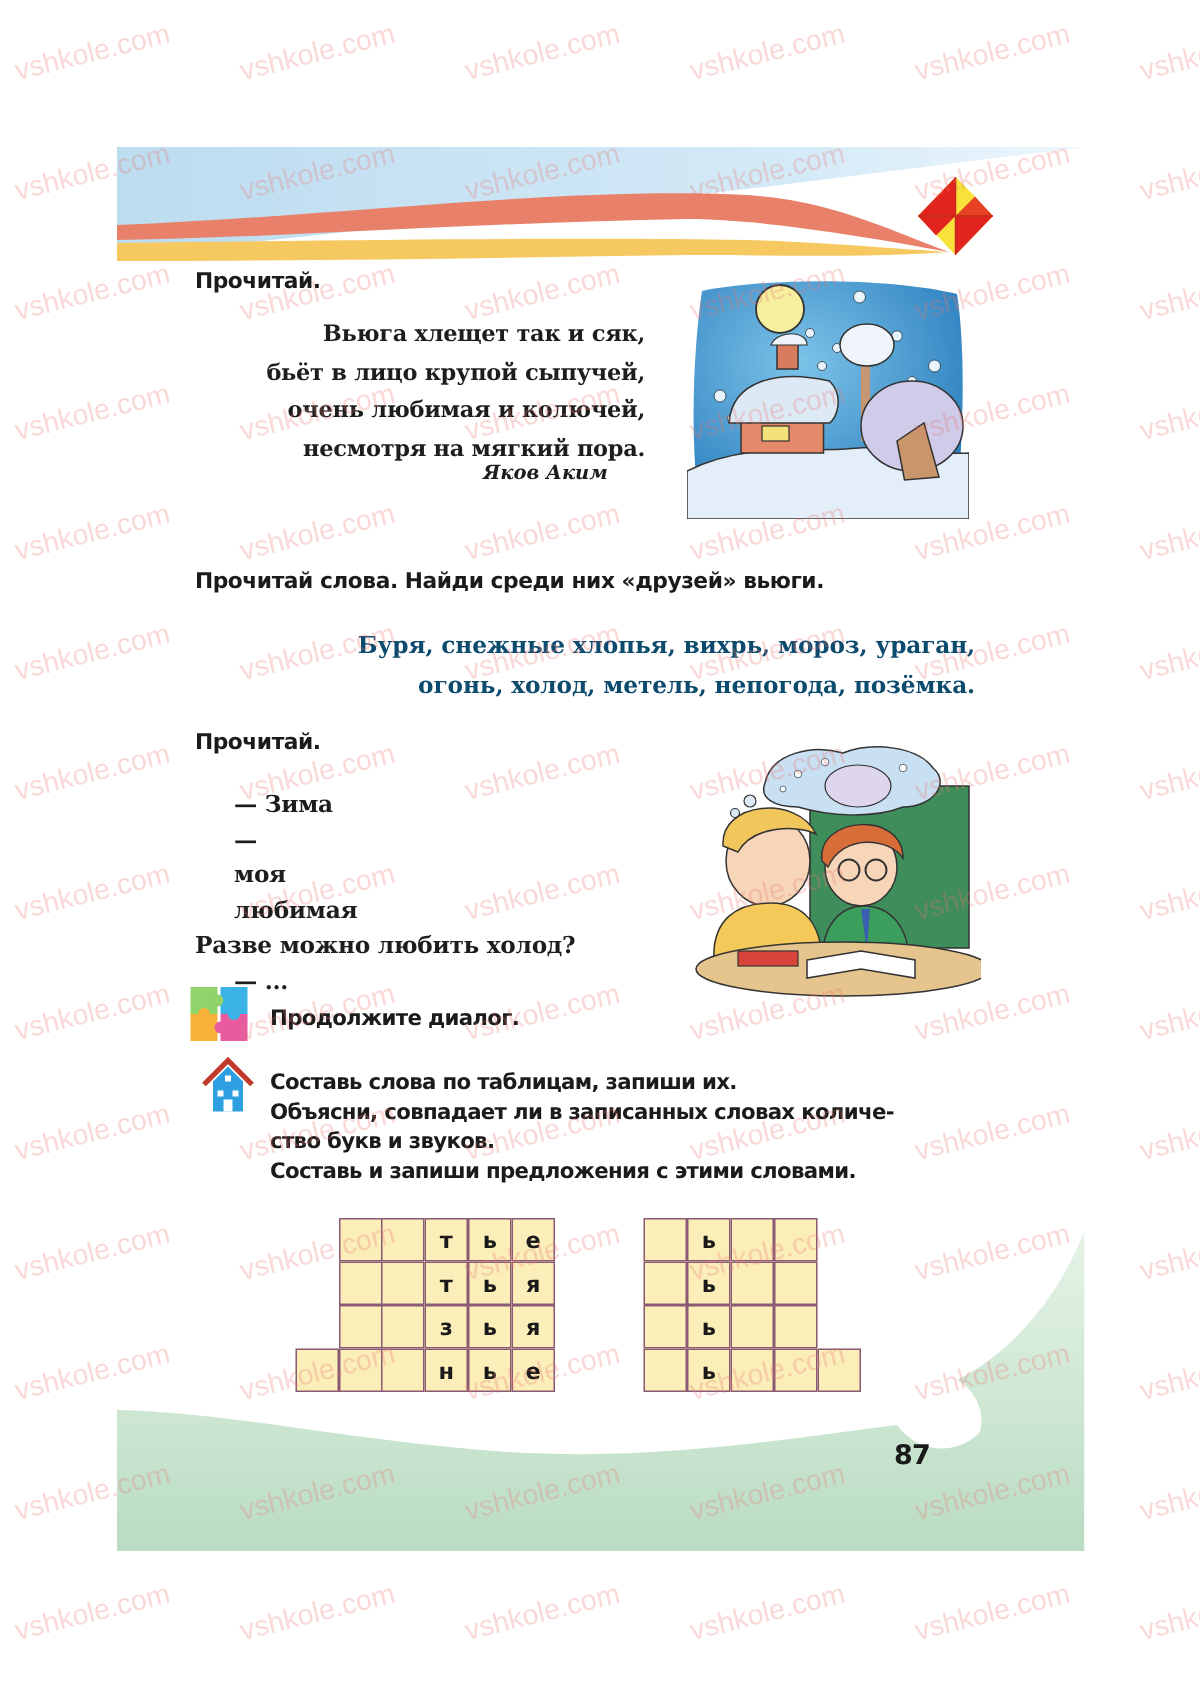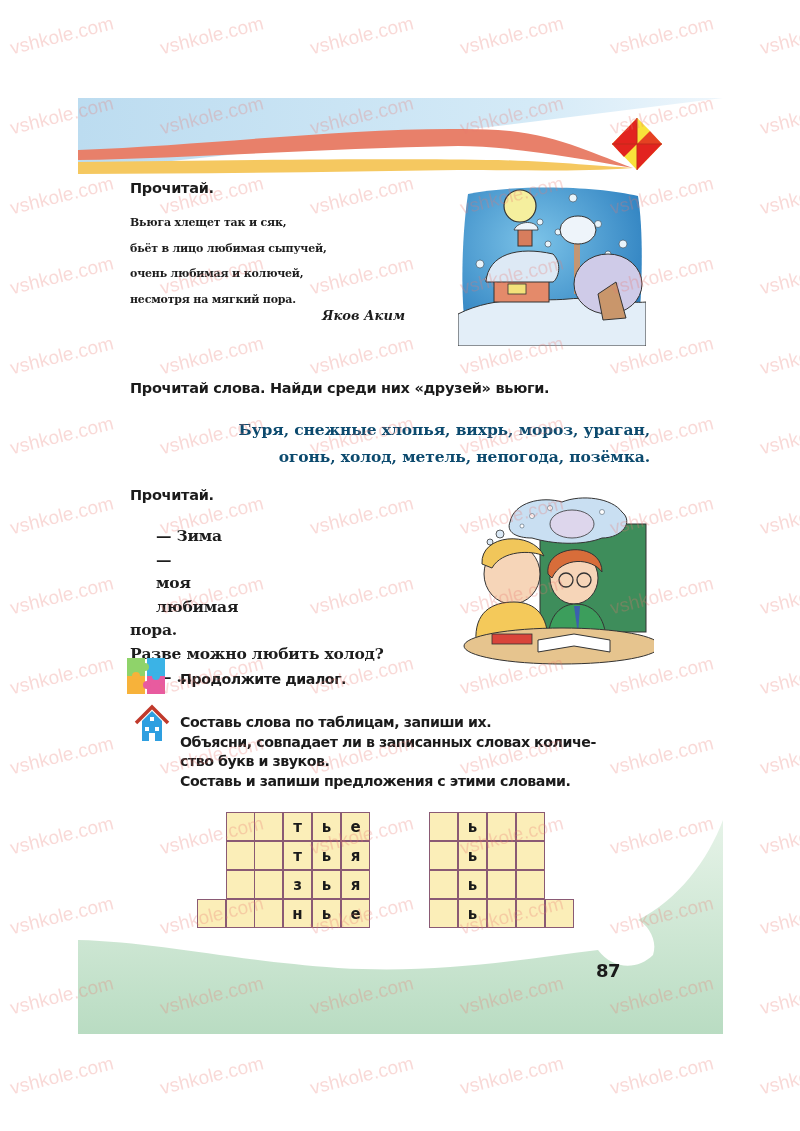--- a/index.html
+++ b/index.html
@@ -23,22 +23,22 @@
   .banner { position: absolute; left: 78px; top: 96px; width: 650px; height: 95px; }
 
   
   .bottom-wave { position: absolute; left: 78px; top: 820px; width: 645px; height: 215px; }
   .heading {
     position: absolute; font-family: "DejaVu Sans", sans-serif; font-weight: bold;
     font-size: 14.5px; letter-spacing: -0.3px; color: #1b1b1b;
   }
   .poem {
     position: absolute; left: 130px; top: 210px; width: 300px;
-    font-family: "DejaVu Serif", serif; font-weight: bold; font-size: 11px;
-    line-height: 25.5px; letter-spacing: -0.2px; color: #1d1d1d;
+    font-family: "DejaVu Serif", serif; font-weight: bold; font-size: 15px;
+    line-height: 25.5px; letter-spacing: -0.2px; color: #1d1d1d; text-align: right;
   }
   .poem .line { display: block; white-space: nowrap; }
   .author {
     position: absolute; left: 322px; top: 308px;
     font-family: "DejaVu Serif", serif; font-style: italic; font-weight: bold;
     font-size: 13px; color: #1d1d1d;
   }
   .words {
     position: absolute; left: 130px; top: 416px; width: 520px;
     font-family: "DejaVu Serif", serif; font-weight: bold; font-size: 15.5px;
@@ -113,21 +113,21 @@
         <stop offset="0" stop-color="#e6f3e8"></stop>
         <stop offset="1" stop-color="#b9dcc2"></stop>
       </linearGradient>
     </defs>
     <path d="M645,0 L645,214 L0,214 L0,120 C80,122 150,140 260,148 C360,154 440,140 520,130 C535,150 560,150 575,135 C580,120 570,105 560,100 C600,80 630,40 645,0 Z" fill="url(#wg)"></path>
   </svg>
 
   <div class="heading" style="left:130px; top:180px;">Прочитай.</div>
   <div class="poem">
     <span class="line">Вьюга хлещет так и сяк,</span>
-    <span class="line">бьёт в лицо любимая сыпучей,</span>
+    <span class="line">бьёт в лицо крупой сыпучей,</span>
     <span class="line">очень любимая и колючей,</span>
     <span class="line">несмотря на мягкий пора.</span>
   </div>
   <div class="author">Яков Аким</div>
 
   <svg class="illus" style="left:458px; top:184px;" width="188" height="162" viewBox="0 0 188 162">
     <defs>
       <radialGradient id="nightg" cx="0.4" cy="0.35" r="0.7">
         <stop offset="0" stop-color="#7cc3e8"></stop>
         <stop offset="1" stop-color="#2c7fbf"></stop>
@@ -165,21 +165,20 @@
   </div>
 
   <div class="heading" style="left:130px; top:487px;">Прочитай.</div>
   <div class="dialog">
     <span class="dl justify">
       <span>— Зима</span>
       <span>—</span>
       <span>моя</span>
       <span>любимая</span>
     </span>
-    <span class="dl">пора.</span>
     <span class="dl">Разве можно любить холод?</span>
     <span class="dl ind">— ...</span>
   </div>
 
   <svg class="illus" style="left:462px; top:494px;" width="192" height="172" viewBox="0 0 192 172">
     <rect x="78" y="30" width="106" height="108" fill="#3e8d5b" stroke="#333" stroke-width="1"></rect>
     <path d="M48,28 C52,8 80,2 100,8 C120,0 150,4 160,18 C172,28 160,44 140,44 C120,52 90,50 70,44 C54,44 44,38 48,28 Z" fill="#c9dff2" stroke="#333" stroke-width="1"></path>
     <g fill="#ffffff" stroke="#345" stroke-width="0.5">
         <circle cx="70" cy="22" r="2.5"></circle>
         <circle cx="88" cy="14" r="2.5"></circle>

